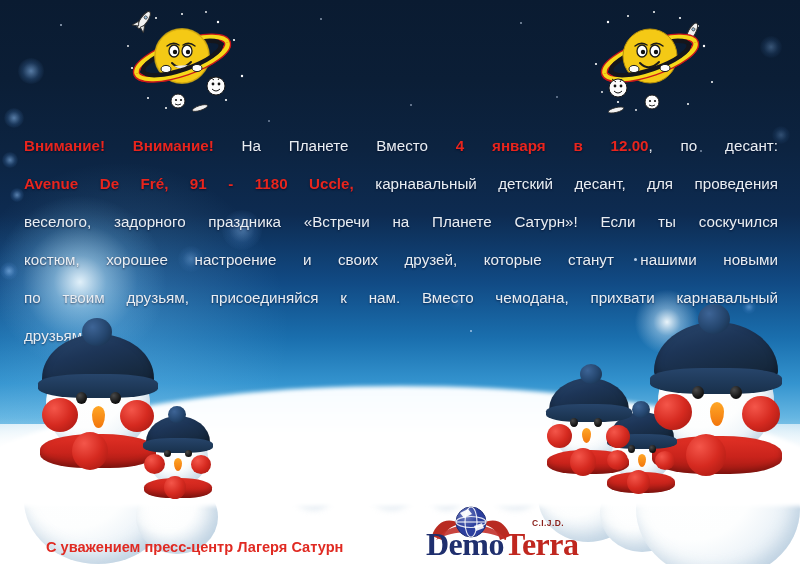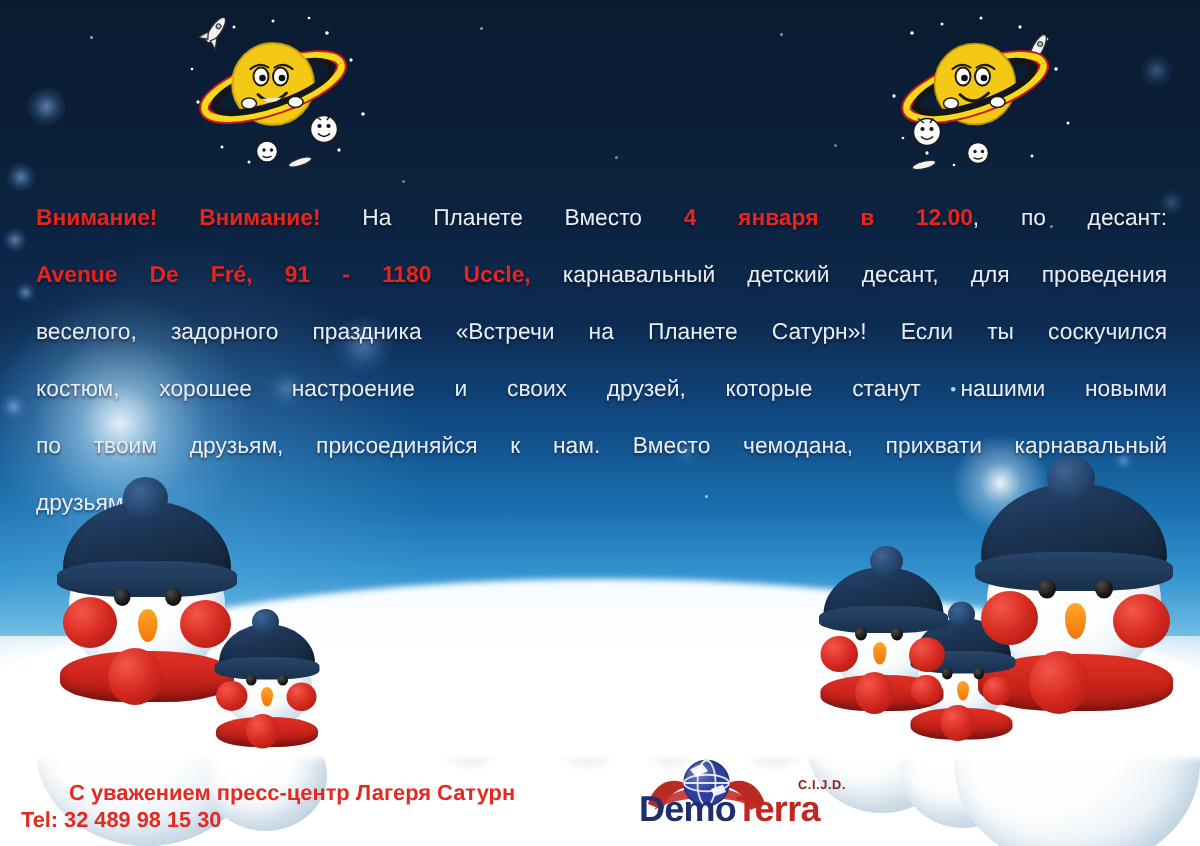--- a/index.html
+++ b/index.html
@@ -139,22 +139,22 @@
 
   
   #logo{ position:absolute; left:426px; bottom:6px; width:160px; height:56px; }
   #logo .cijd{
     position:absolute; left:106px; top:16px;
     font-size:8.5px; font-weight:bold; color:#8a1f1a;
     letter-spacing:.4px;
   }
   #logo .wordmark{
     position:absolute; left:0; top:24px;
-    font-size:24px; font-weight:bold; letter-spacing:-.5px;
-    font-family:Liberation Sans, sans-serif;
+    font-size:32px; font-weight:bold; letter-spacing:-.5px;
+    font-family:Liberation Serif, serif;
   }
   #logo .w-demo{ color:#1f2f6e; }
   #logo .w-terra{ color:#c0271f; }
 </style>
 </head>
 <body>
 
 <div id="poster">
 
   <div>
@@ -433,21 +433,20 @@
     <div class="earmuff" style="left:50px; top:104px; width:40px; height:42px;"></div>
     <div class="eye" style="left:56px;  top:56px;  width:12px; height:13px;"></div>
     <div class="eye" style="left:94px;  top:56px;  width:12px; height:13px;"></div>
     <div class="nose" style="left:74px;  top:72px;  width:14px; height:24px;"></div>
   </div>
 
   <div class="snowridge"></div>
 
   <div id="footer-text">
     <div class="l1">С уважением пресс-центр Лагеря Сатурн</div>
-    <div>Tel: 32 489 98 15 30</div>
   </div>
 
   <div id="logo">
     <svg viewBox="0 0 160 56" width="160" height="56" style="position:absolute;left:0;top:0;">
 
       <path d="M6,34 C10,20 22,14 34,22 C24,24 18,30 16,38 Z" fill="#b82b22"></path>
       <path d="M84,34 C80,20 68,14 56,22 C66,24 72,30 74,38 Z" fill="#b82b22"></path>
       <path d="M10,38 C18,26 34,22 45,24 C56,22 72,26 80,38 C66,30 52,30 45,31 C38,30 24,30 10,38 Z" fill="#c2302a" opacity=".9"></path>
 
       <g>

